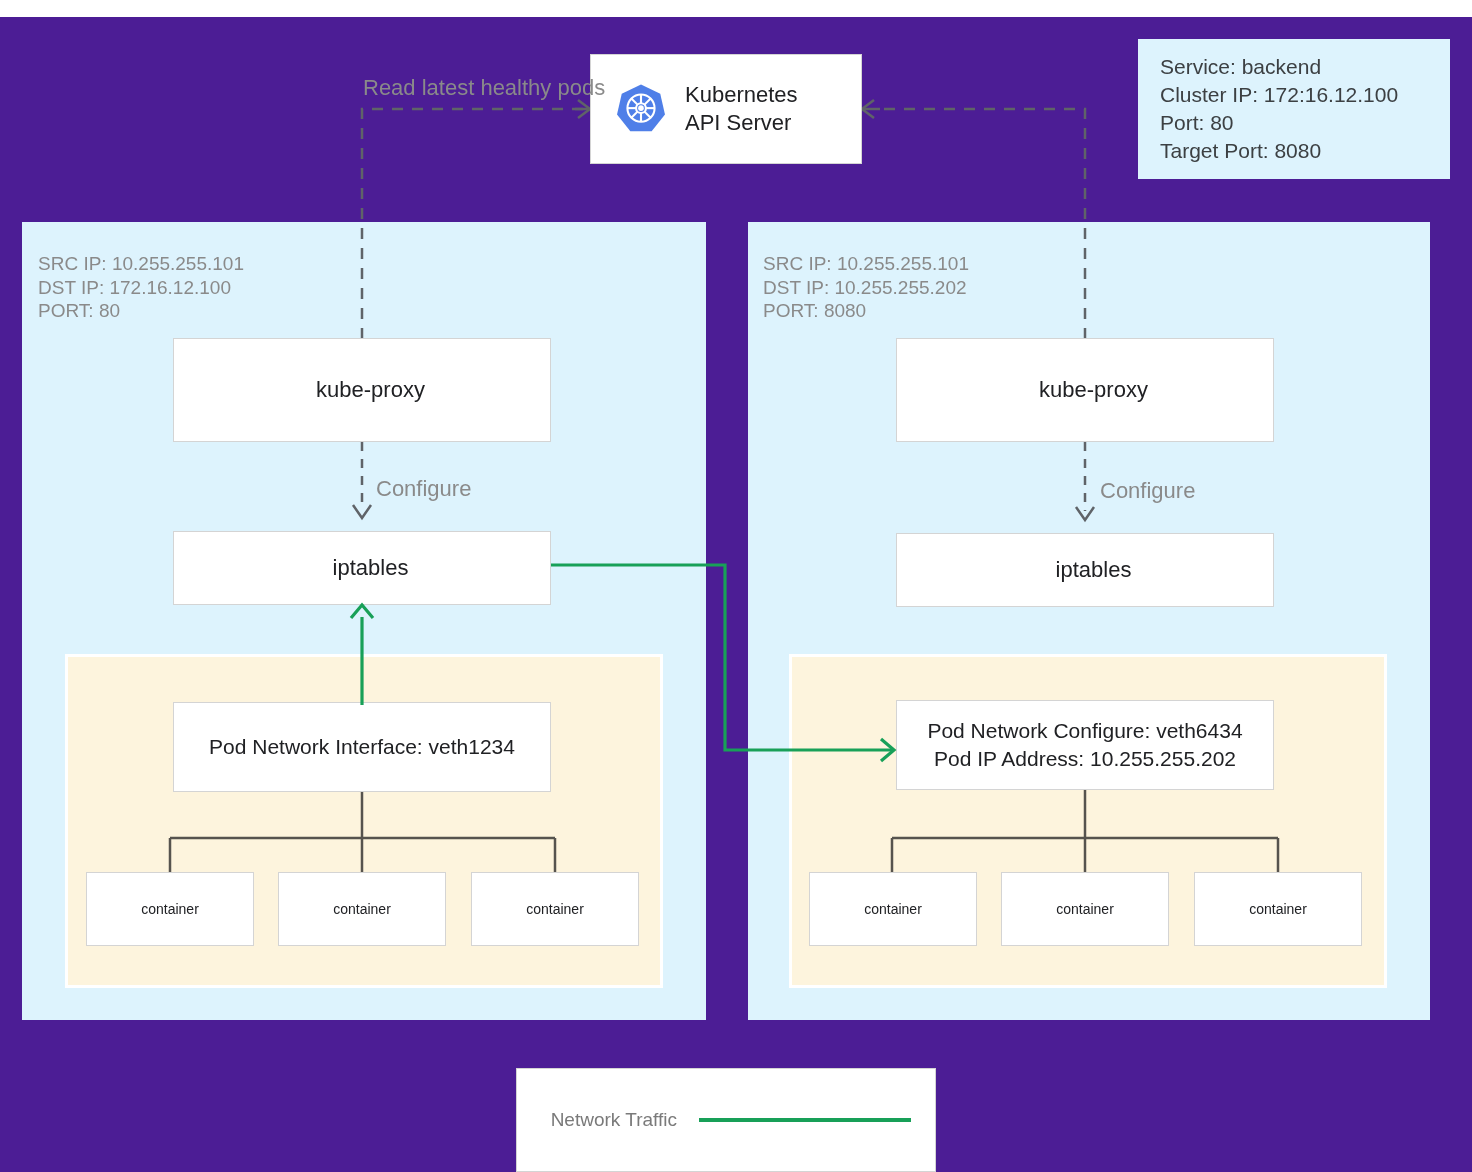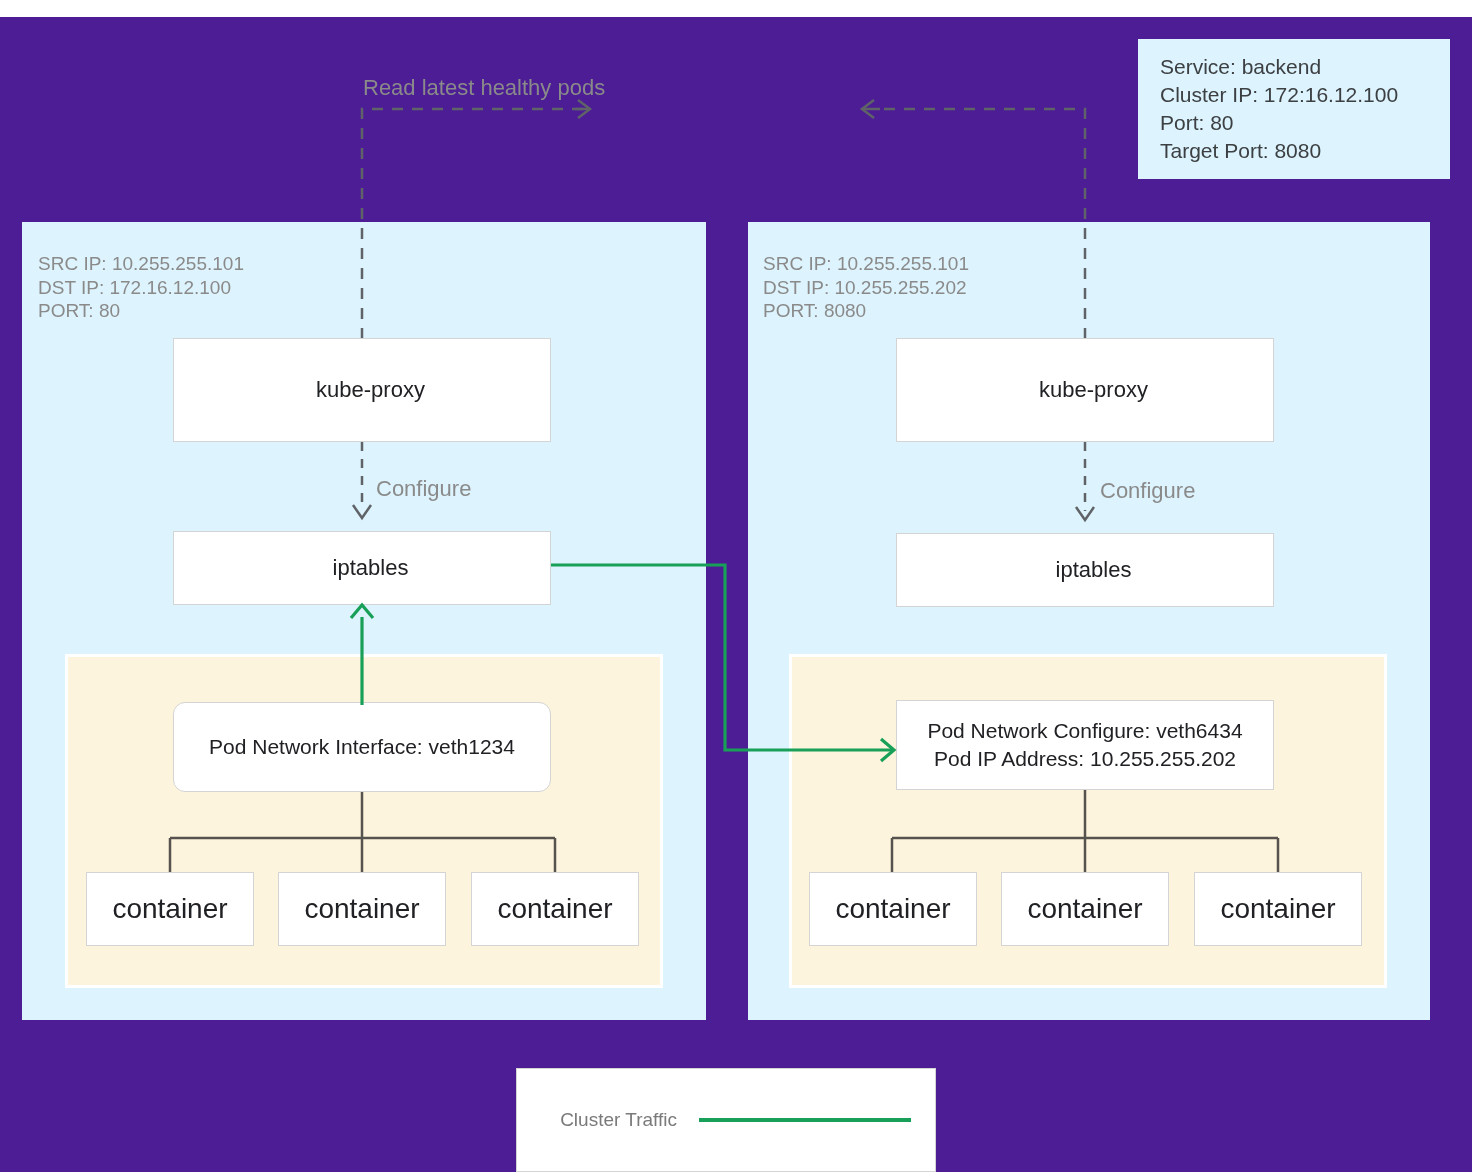--- a/index.html
+++ b/index.html
@@ -62,21 +62,21 @@
     box-sizing: border-box;
     white-space: pre;
     z-index: 6;
   }
   .edge-label {
     color: #8a8a8a;
     font-size: 22px;
     white-space: nowrap;
     z-index: 7;
   }
-  .title-19 { font-size: 28px; }
+  .title-19 { font-size: 14px; }
   .title-20 { font-size: 22px; padding-left: 17px; }
   .pod-title {
     font-size: 21px;
     line-height: 28px;
     white-space: pre;
     flex-direction: column;
   }
 
   
   .api-box {
@@ -167,34 +167,54 @@
     <path d="M892,821 L892,855" stroke="#56534e" stroke-width="2.5" fill="none"></path>
     <path d="M1085,821 L1085,855" stroke="#56534e" stroke-width="2.5" fill="none"></path>
     <path d="M1278,821 L1278,855" stroke="#56534e" stroke-width="2.5" fill="none"></path>
   </svg>
 
   <div class="abs svc-box" style="left:1138px; top:22px; width:312px; height:140px;">Service: backend
 Cluster IP: 172:16.12.100
 Port: 80
 Target Port: 8080</div>
 
+  <div class="abs wbox api-box" style="left:590px; top:37px; width:272px; height:110px;">
+    <svg class="k8s-logo" viewBox="0 0 64 64">
+      <polygon points="32,4 54,14.6 59.4,38.3 44.2,57.4 19.8,57.4 4.6,38.3 10,14.6" fill="#4f7fe8"></polygon>
+      <g stroke="#ffffff" stroke-width="2.4" fill="none">
+        <circle cx="32" cy="31" r="15.5"></circle>
+        <circle cx="32" cy="31" r="5.6"></circle>
+        <line x1="32" y1="15.5" x2="32" y2="25.4"></line>
+        <line x1="32" y1="36.6" x2="32" y2="46.5"></line>
+        <line x1="16.5" y1="31" x2="26.4" y2="31"></line>
+        <line x1="37.6" y1="31" x2="47.5" y2="31"></line>
+        <line x1="21" y1="20" x2="28" y2="27"></line>
+        <line x1="36" y1="35" x2="43" y2="42"></line>
+        <line x1="43" y1="20" x2="36" y2="27"></line>
+        <line x1="28" y1="35" x2="21" y2="42"></line>
+      </g>
+      <circle cx="32" cy="31" r="3.2" fill="#ffffff"></circle>
+    </svg>
+    <div class="api-label">Kubernetes
+API Server</div>
+  </div>
 
   <div class="abs edge-label" style="left:363px; top:58px;">Read latest healthy pods</div>
   <div class="abs edge-label" style="left:376px; top:459px;">Configure</div>
   <div class="abs edge-label" style="left:1100px; top:461px;">Configure</div>
 
   <div class="abs meta-text" style="left:38px; top:235px;">SRC IP: 10.255.255.101
 DST IP: 172.16.12.100
 PORT: 80</div>
 
   <div class="abs wbox title-20" style="left:173px; top:321px; width:378px; height:104px;">kube-proxy</div>
 
   <div class="abs wbox title-20" style="left:173px; top:514px; width:378px; height:74px;">iptables</div>
 
-  <div class="abs wbox pod-title" style="left:173px; top:685px; width:378px; height:90px;border-radius:12px;">
+  <div class="abs wbox pod-title" style="left:173px; top:685px; width:378px; height:90px;">
     <span>Pod Network Interface: veth1234</span>
   </div>
 
   <div class="abs wbox title-19" style="left:86px; top:855px; width:168px; height:74px;">container</div>
   <div class="abs wbox title-19" style="left:278px; top:855px; width:168px; height:74px;">container</div>
   <div class="abs wbox title-19" style="left:471px; top:855px; width:168px; height:74px;">container</div>
 
   <div class="abs meta-text" style="left:763px; top:235px;">SRC IP: 10.255.255.101
 DST IP: 10.255.255.202
 PORT: 8080</div>
@@ -216,18 +236,18 @@
 
     <path d="M362,688 L362,600" stroke="#18a058" stroke-width="3.2" fill="none"></path>
     <polyline points="351,601 362,588 373,601" stroke="#18a058" stroke-width="3.2" fill="none" stroke-linejoin="miter"></polyline>
 
     <path d="M551,548 L725,548 L725,733 L893,733" stroke="#18a058" stroke-width="3.2" fill="none"></path>
     <polyline points="881,722 894,733 881,744" stroke="#18a058" stroke-width="3.2" fill="none" stroke-linejoin="miter"></polyline>
   </svg>
 
   <div class="abs legend-box" style="left:516px; top:1051px; width:420px; height:104px;">
     <div class="legend-row">
-      <span class="legend-text">Cluster Traffic</span>
+      <span class="legend-text">Network Traffic</span>
       <span class="legend-swatch" style="background:#18a058;"></span>
     </div>
   </div>
 
 </div>
 
 </body></html>

